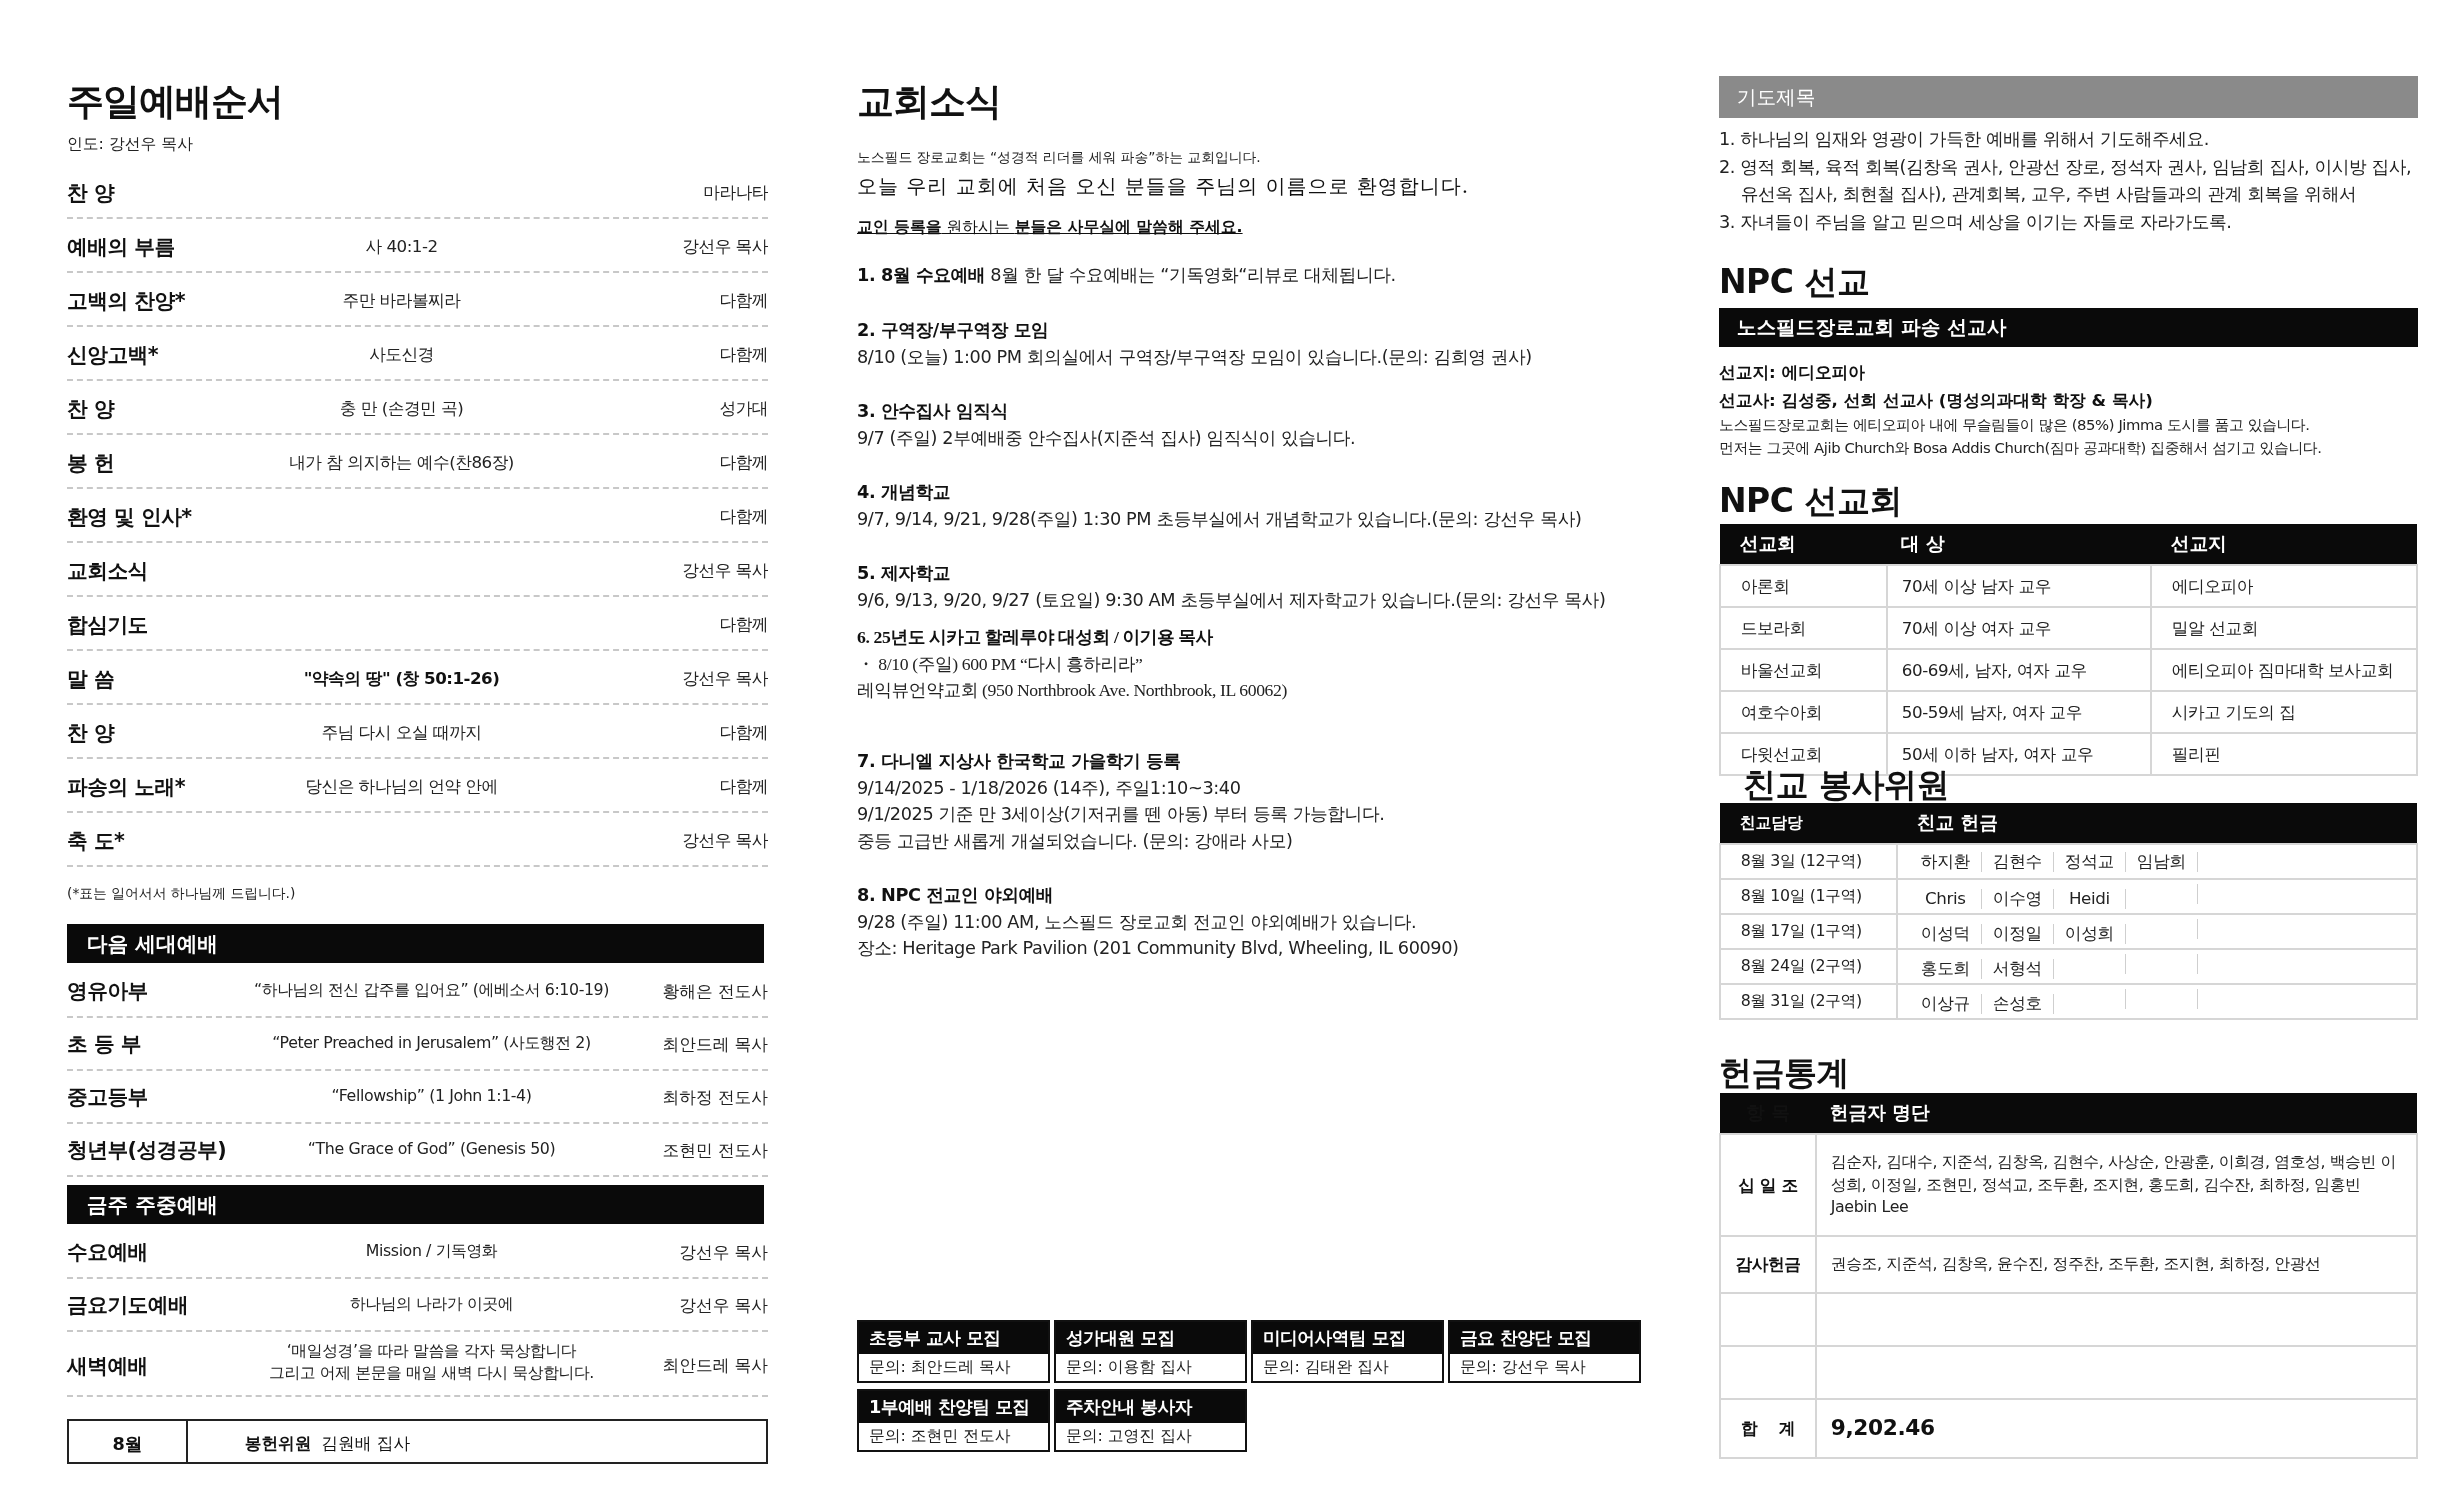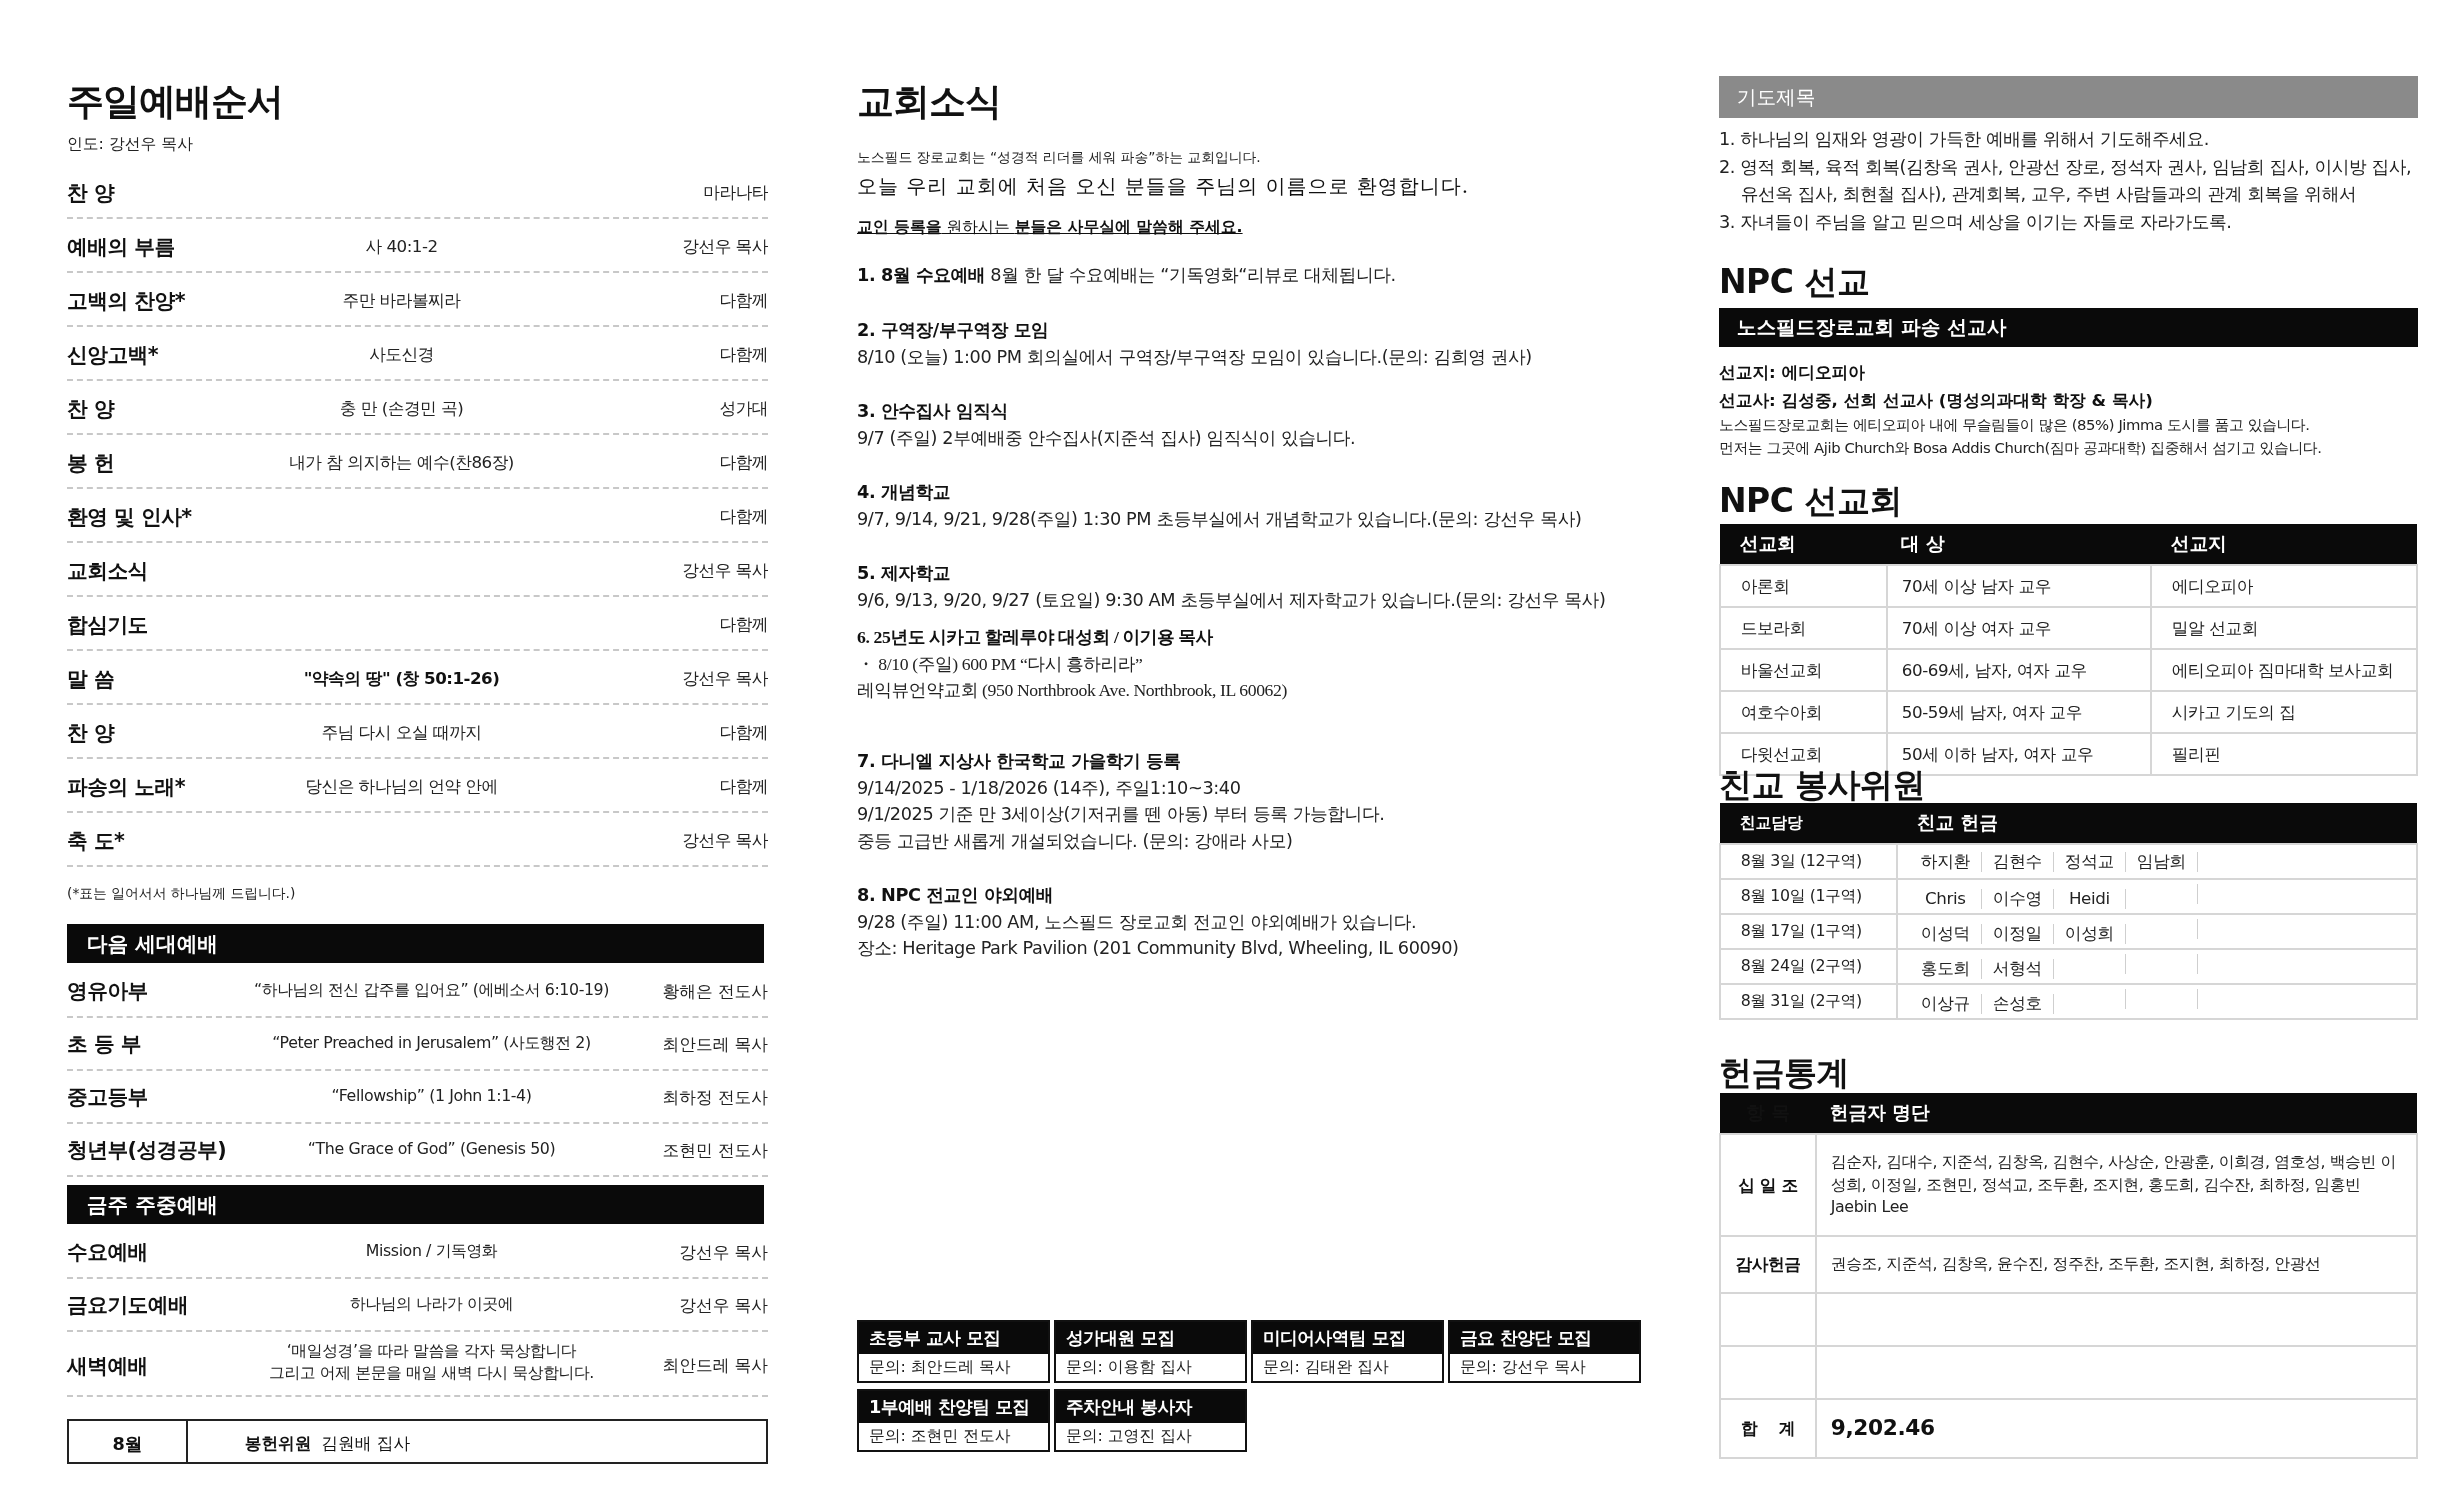--- a/index.html
+++ b/index.html
@@ -69,21 +69,21 @@
   .recruit .r-contact { font-size: 15.8px; padding: 3.9px 0 0 9.9px; color: #222; }
 
   
   .prayer-bar { position: absolute; top: 76px; left: 0; width: 699px; height: 42px; background: #8a8a8a; color: #fff; font-size: 19.7px; padding: 7.9px 0 0 17.7px; }
   .prayer-list { position: absolute; top: 126px; left: 0; width: 699px; font-size: 17.7px; line-height: 27.6px; color: #222; letter-spacing: -0.4px; }
   .prayer-list .p-item { padding-left: 21.7px; text-indent: -21.7px; }
 
   .r-heading { position: absolute; left: 0; font-size: 33px; font-weight: bold; letter-spacing: -0.5px; }
   .h-npc-mission { top: 260px; }
   .h-npc-mission-assoc { top: 479px; }
-  .h-fellowship { top: 763px; }
+  .h-fellowship { top: 763px; margin-left: 24px; }
   .h-offering { top: 1051px; }
 
   .sent-bar { position: absolute; top: 308px; left: 0; width: 699px; height: 39px; font-size: 19.7px; padding: 5.9px 0 0 17.7px; }
   .mission-info { position: absolute; top: 359px; left: 0; width: 699px; color: #222; }
   .mission-info .mi-bold { font-weight: bold; font-size: 16.7px; line-height: 27.6px; color: #111; }
   .mission-info .mi-desc { font-size: 14.8px; line-height: 22.7px; letter-spacing: -0.4px; }
 
   table { border-collapse: collapse; position: absolute; left: 0; width: 699px; }
   th { background: #0a0a0a; color: #fff; font-weight: bold; text-align: left; font-size: 18.7px; padding: 0 0 0 19.7px; }
   td { font-size: 16.7px; color: #222; border: 2px solid #d6d6d6; padding: 0 0 0 19.7px; letter-spacing: -0.4px; }

